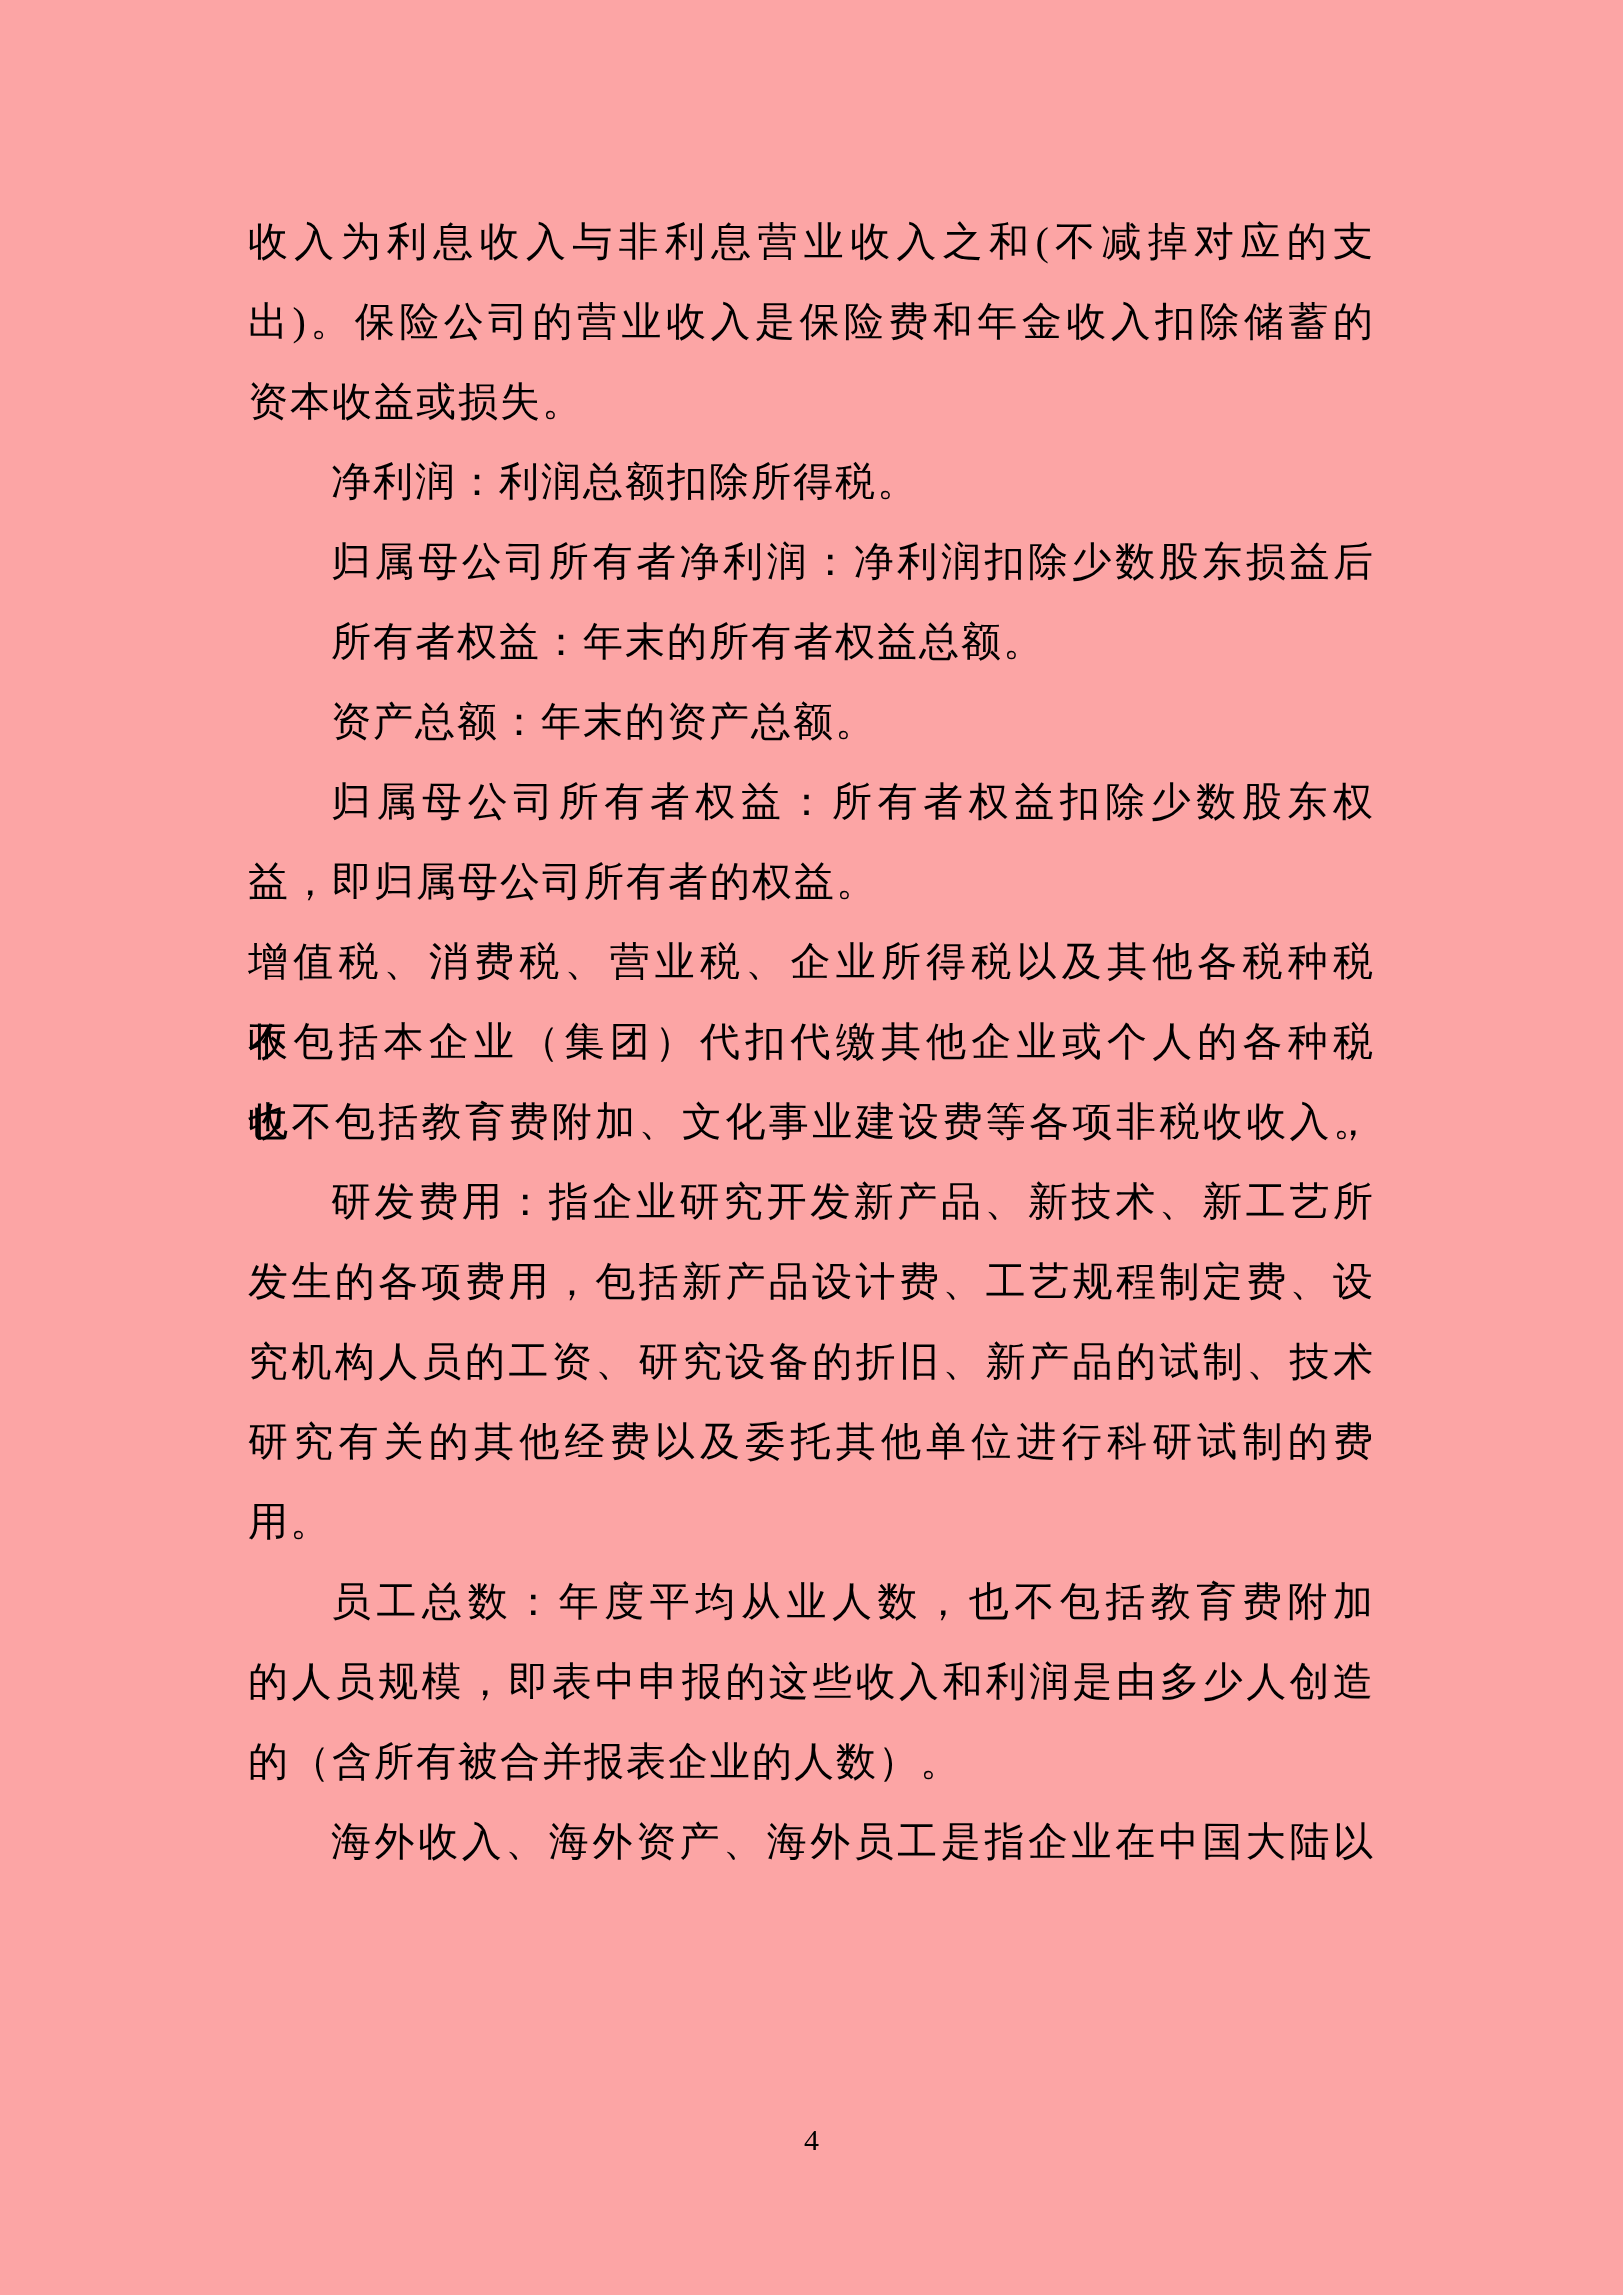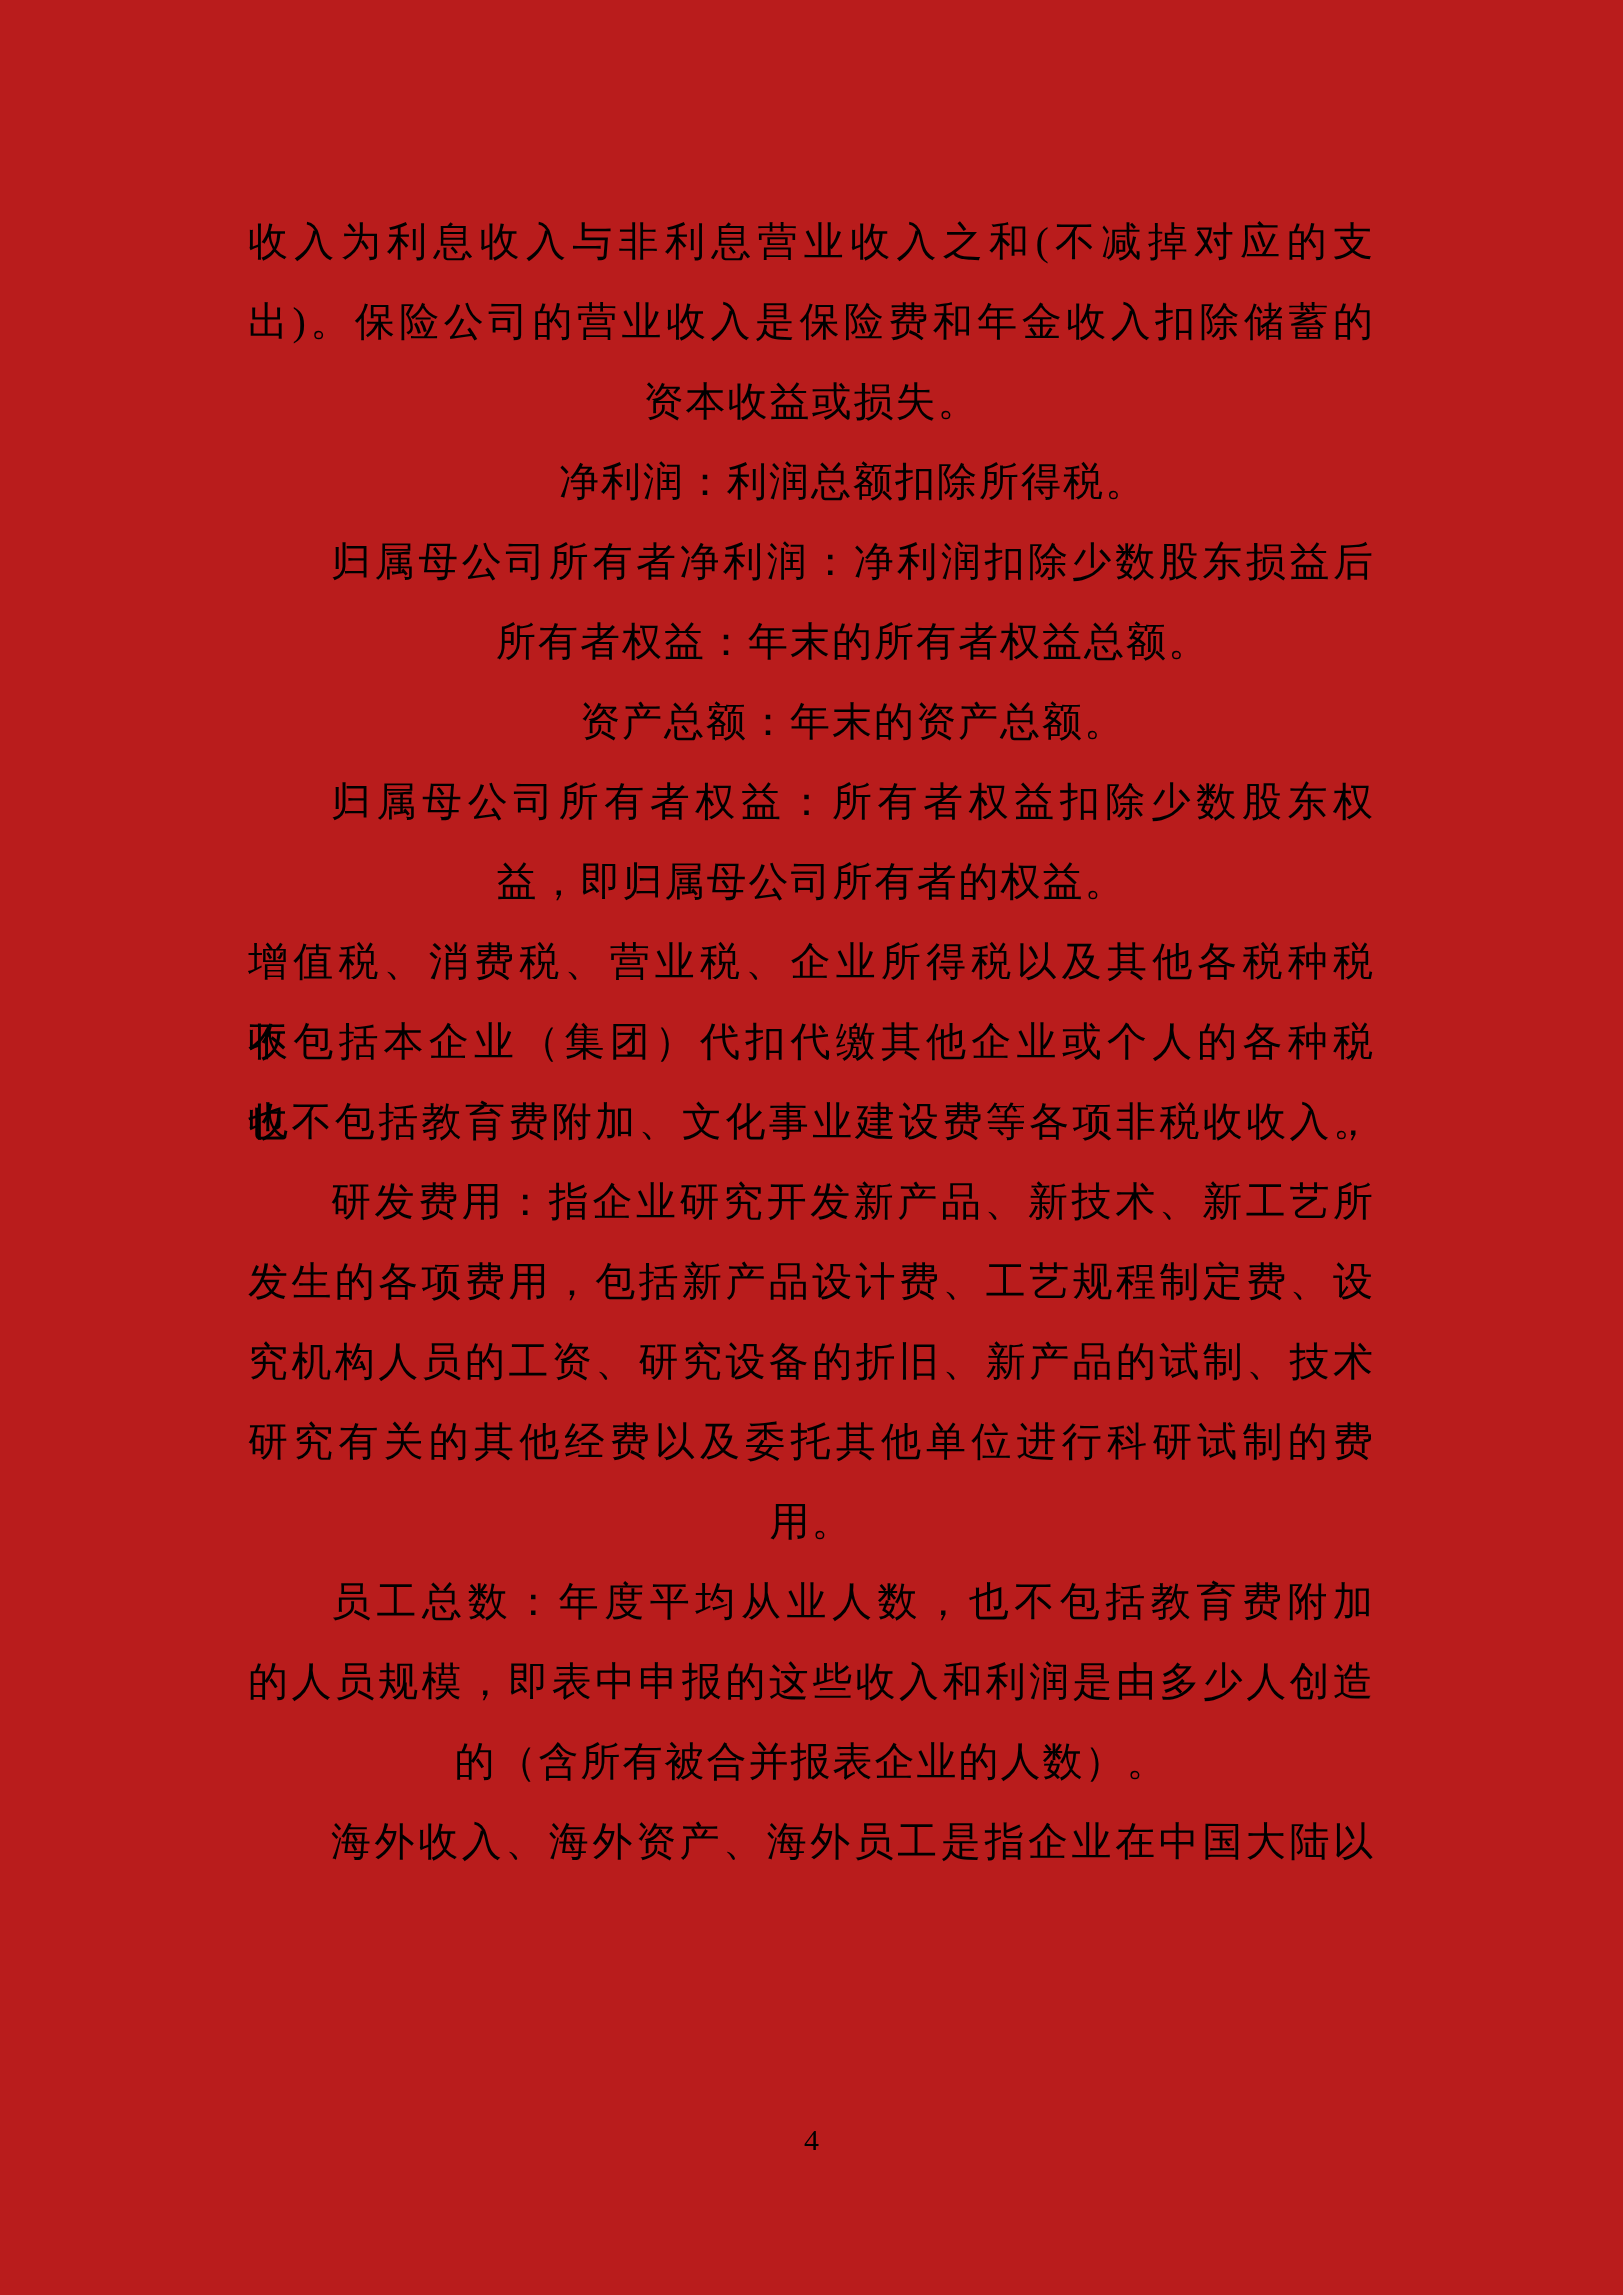--- a/index.html
+++ b/index.html
@@ -11,35 +11,35 @@
     position: relative;
     width: 1623px;
     height: 2295px;
     font-family: "Liberation Serif", "DejaVu Serif", serif;
     color: #000000;
     overflow: hidden;
   }
   .page {
     position: absolute;
     inset: 0;
-    background: #b91c1c;
+    background: #fca5a5;
   }
   .page-text {
     position: absolute;
     left: 248px;
     top: 202px;
     width: 1127px;
   }
   .line {
     height: 80px;
     line-height: 80px;
     font-size: 40px;
     letter-spacing: 2px;
     white-space: nowrap;
-    text-align: center;
+    text-align: left;
   }
   .line.fill {
     white-space: normal;
     text-align: justify;
     text-align-last: justify;
     text-justify: inter-character;
   }
   .line.indent {
     text-indent: 83px;
   }

